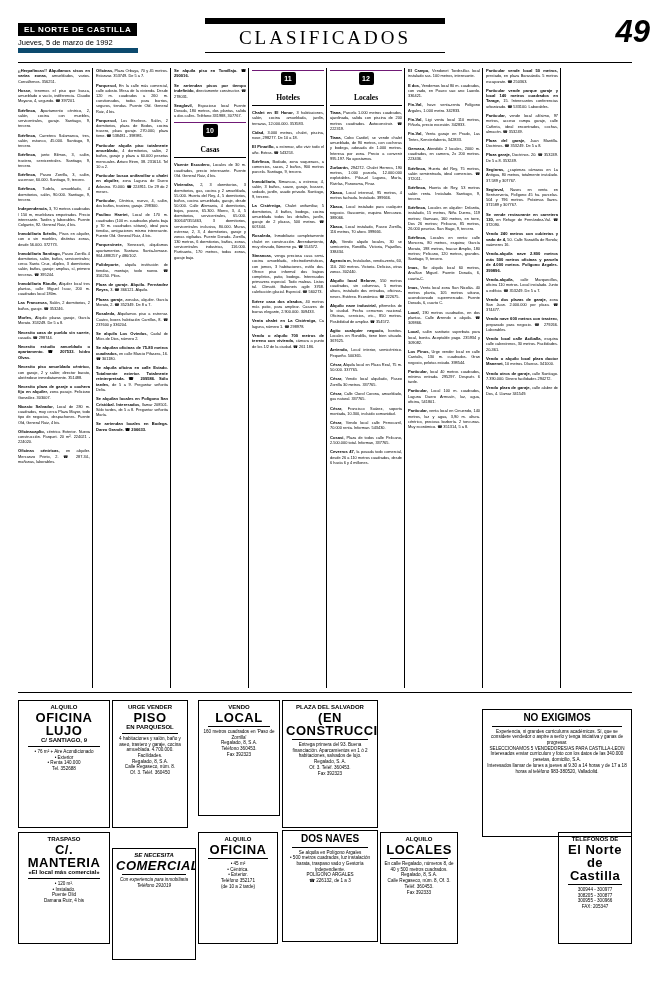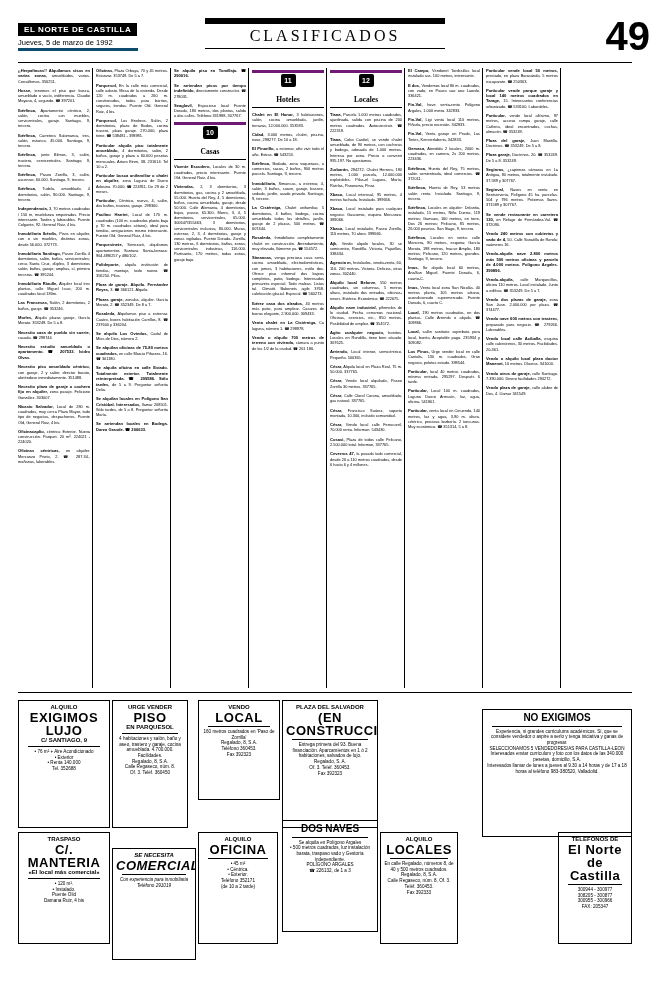--- a/index.html
+++ b/index.html
@@ -3,45 +3,45 @@
 <meta charset="utf-8">
 <style>
   html,body{margin:0;padding:0;background:#ffffff;}
   body{width:650px;height:1000px;font-family:"Liberation Sans", sans-serif;color:#000;}
   .page{position:relative;width:650px;height:1000px;overflow:hidden;background:#fff;border-radius:27px;}
 
   
   .masthead{position:absolute;left:18px;top:18px;width:614px;}
   .mast-name{display:inline-block;background:#000;color:#fff;font-size:8px;font-weight:bold;
              letter-spacing:.6px;padding:2px 6px;}
-  .mast-date{font-size:7.5px;margin-top:2px;border-bottom:3px solid #0c4a6e;padding-bottom:1px;width:120px;}
+  .mast-date{font-size:7.5px;margin-top:2px;border-bottom:5px solid #0c4a6e;padding-bottom:1px;width:120px;}
   .section-title{position:absolute;left:205px;top:18px;width:240px;text-align:center;}
   .section-title .bar{height:6px;background:#000;margin-bottom:3px;}
-  .section-title .txt{font-family:"Liberation Serif",serif;font-size:16px;letter-spacing:3px;font-weight:normal;}
+  .section-title .txt{font-family:"Liberation Serif",serif;font-size:19px;letter-spacing:3px;font-weight:normal;}
   .section-title .bar2{height:1px;background:#000;margin-top:3px;}
-  .folio{position:absolute;right:0;top:14px;font-size:40px;font-weight:bold;font-family:"Liberation Sans",sans-serif;}
+  .folio{position:absolute;right:0;top:14px;font-size:31px;font-weight:bold;font-family:"Liberation Sans",sans-serif;font-style:italic;}
 
   .hrule{position:absolute;left:18px;width:614px;height:0;border-top:1.4px solid #000;}
 
   
   .cols{position:absolute;left:18px;top:68px;width:614px;height:620px;}
   .col{position:absolute;top:0;width:72px;height:620px;overflow:hidden;}
   .col.c0{left:0} .col.c1{left:78px} .col.c2{left:156px} .col.c3{left:234px}
   .col.c4{left:312px} .col.c5{left:390px} .col.c6{left:468px}
   .vline{position:absolute;top:0;width:0;height:620px;border-left:.6px solid #000;}
 
   .ad{font-size:3.9px;line-height:1.32;text-align:justify;margin-bottom:4px;color:#000;}
   .ad b{font-size:4.1px;}
 
   
   .cat{position:relative;margin:2px 0 4px 0;text-align:center;}
   .cat .num{display:block;width:15px;height:13px;background:#000;color:#fff;font-size:7px;font-weight:bold;
             line-height:13px;text-align:center;margin:0 auto 1px auto;border-radius:2px;}
   .cat .name{font-size:7.5px;font-weight:bold;font-family:"Liberation Serif",serif;}
-  .catline{border-top:3px solid #701a75;border-bottom:1px solid #000;padding:1px 0;}
+  .catline{border-top:1px solid #701a75;border-bottom:1px solid #000;padding:1px 0;}
 
   
   .display{position:absolute;left:18px;top:700px;width:614px;height:282px;}
   .dad{position:absolute;border:1px solid #000;box-sizing:border-box;overflow:hidden;
        font-size:4.4px;line-height:1.3;text-align:center;padding:3px;}
   .dad .l2{font-size:6px;font-weight:bold;line-height:1.15;}
   .dad .l3{font-size:4.6px;line-height:1.25;}
   .dad .huge{font-size:13px;font-weight:bold;letter-spacing:.5px;line-height:1;}
   .dad .mid{font-size:10px;font-weight:bold;line-height:1.05;}
   .dad .rule{height:1px;background:#000;margin:2px 6px;}
@@ -200,39 +200,39 @@
       <div class="vline" style="left: 386px;"></div>
       <div class="vline" style="left: 464px;"></div>
       <div class="vline" style="left: 542px;"></div>
     </div>
 
   <div class="hrule" style="top:692px"></div>
 
   <div class="display" id="display">
       <div class="dad" style="left: 0px; top: 0px; width: 92px; height: 128px;">
         <div class="l2">ALQUILO</div>
-        <div class="huge">EXIGIMOS LUJO</div>
+        <div class="huge">OFICINA LUJO</div>
         <div class="l2">C/ SANTIAGO, 9</div>
         <div class="rule"></div>
         <div class="l3">• 76 m² + Aire Acondicionado</div>
         <div class="l3">• Exterior</div>
         <div class="l3">• Renta 140.000</div>
         <div class="l3">Tel. 352688</div>
       </div>
       <div class="dad" style="left: 94px; top: 0px; width: 76px; height: 128px;">
         <div class="l2">URGE VENDER</div>
         <div class="huge">PISO</div>
         <div class="l2">EN PARQUESOL</div>
         <div class="rule"></div>
         <div class="l3">4 habitaciones y salón, baño y aseo, trastero y garaje, cocina amueblada. 4.700.000. Facilidades.</div>
         <div class="l3">Regalado, 8, S.A.</div>
         <div class="l3">Calle Regaseco, núm. 8.</div>
         <div class="l3">Of. 3. Teléf. 360450</div>
       </div>
-      <div class="dad" style="left: 180px; top: 0px; width: 82px; height: 100px;">
+      <div class="dad" style="left: 180px; top: 0px; width: 82px; height: 116px;">
         <div class="l2">VENDO</div>
         <div class="huge">LOCAL</div>
         <div class="rule"></div>
         <div class="l3">160 metros cuadrados en 'Paso de Zorrilla'</div>
         <div class="l3">Regalado, 8, S.A.</div>
         <div class="l3">Teléfono 360453.</div>
         <div class="l3">Fax 392323</div>
       </div>
       <div class="dad" style="left: 264px; top: 0px; width: 96px; height: 128px;">
         <div class="l2">PLAZA DEL SALVADOR</div>
@@ -271,21 +271,21 @@
       <div class="dad" style="left: 180px; top: 132px; width: 80px; height: 112px;">
         <div class="l2">ALQUILO</div>
         <div class="huge">OFICINA</div>
         <div class="rule"></div>
         <div class="l3">• 45 m²</div>
         <div class="l3">• Céntrica.</div>
         <div class="l3">• Exterior.</div>
         <div class="l3">Teléfono 352171</div>
         <div class="l3">(de 10 a 2 tarde)</div>
       </div>
-      <div class="dad" style="left: 264px; top: 120px; width: 96px; height: 112px;">
+      <div class="dad" style="left: 264px; top: 130px; width: 96px; height: 112px;">
         <div class="mid">DOS NAVES</div>
         <div class="rule"></div>
         <div class="l3">Se alquila en Polígono Argales</div>
         <div class="l3">• 500 metros cuadrados, luz instalación barata, traspaso vado y Gestoría independiente.</div>
         <div class="l3">POLÍGONO ARGALES</div>
         <div class="l3">☎ 226132, de 1 a 3</div>
       </div>
       <div class="dad" style="left: 362px; top: 132px; width: 78px; height: 112px;">
         <div class="l2">ALQUILO</div>
         <div class="huge">LOCALES</div>

